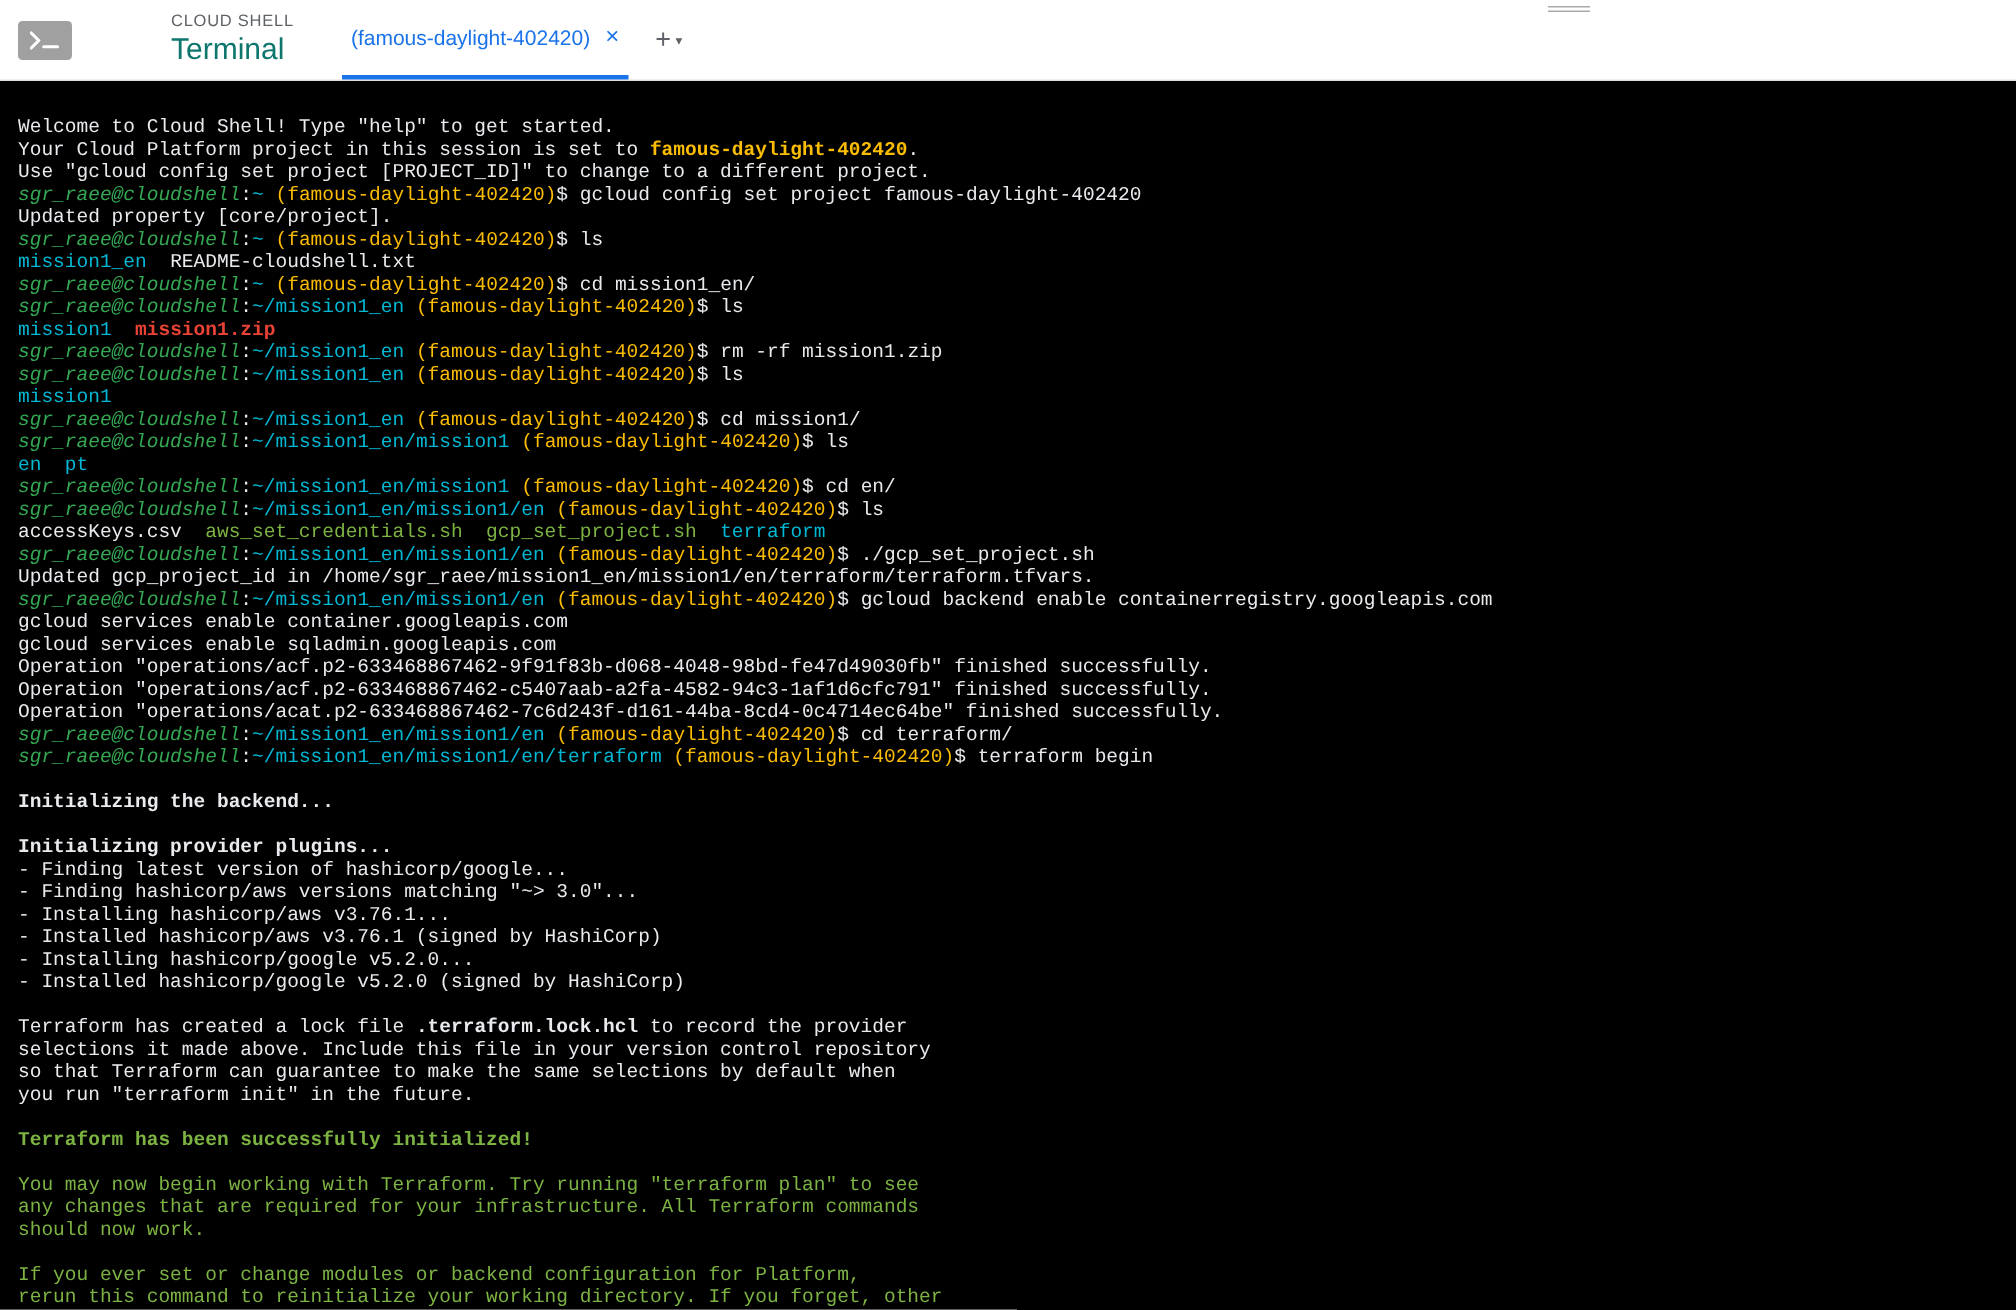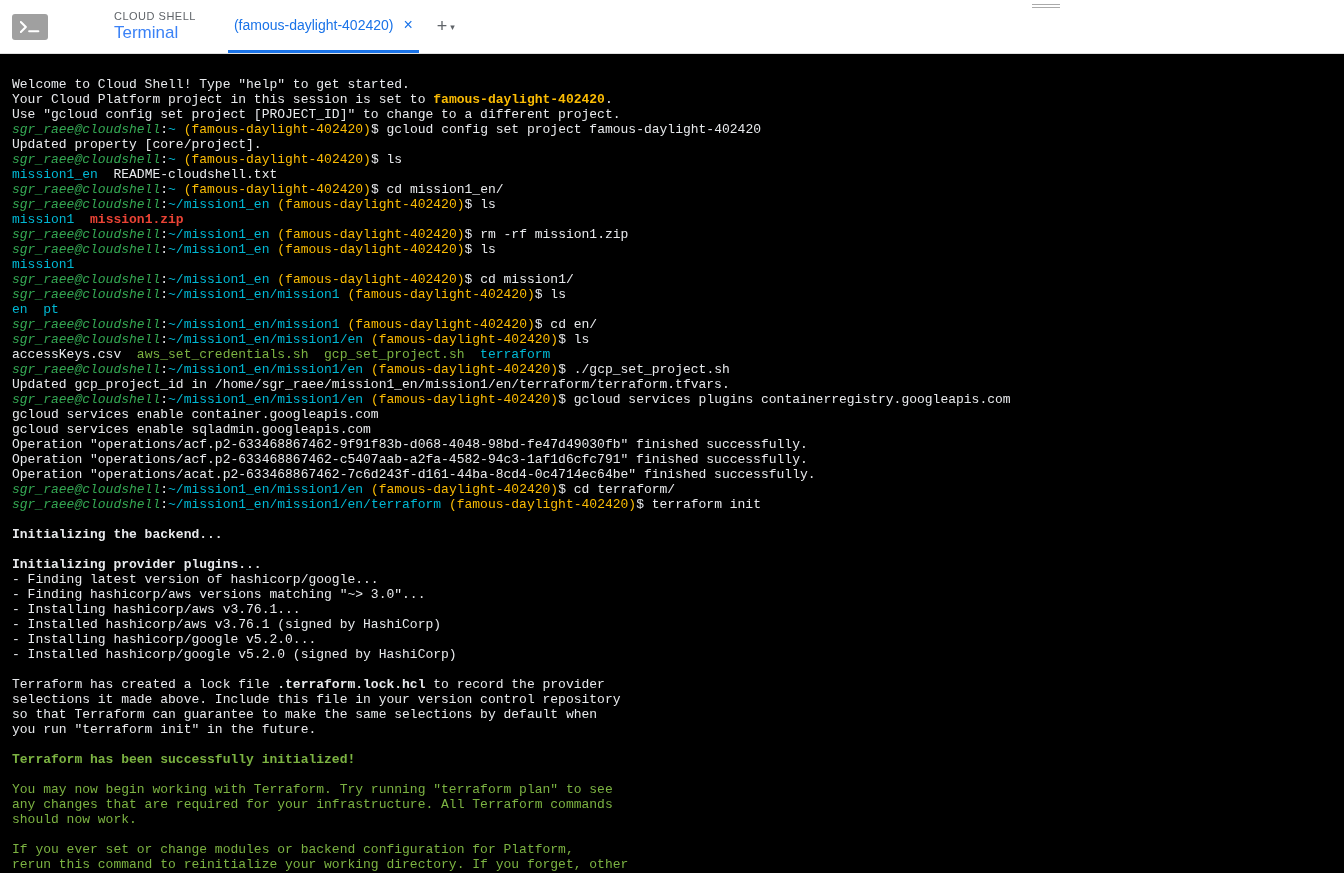--- a/index.html
+++ b/index.html
@@ -25,21 +25,21 @@
     border-radius: 3px;
     display: flex;
     align-items: center;
     justify-content: center;
     margin-right: 22px;
     position: relative;
   }
   .shell-icon svg { width: 20px; height: 14px; }
   .labels { display: flex; flex-direction: column; line-height: 1.2; margin-left: 44px; }
   .cloud-shell-label { font-size: 11px; color: #5f6368; letter-spacing: 0.5px; }
-  .terminal-label { font-size: 17px; color: #3b82f6; }
+  .terminal-label { font-size: 20px; color: #0f766e; }
   .tabs { display: flex; align-items: center; margin-left: 32px; height: 100%; }
   .tab {
     display: flex;
     align-items: center;
     height: 100%;
     padding: 0 6px;
     border-bottom: 3px solid #1a73e8;
     color: #1a73e8;
     font-size: 14px;
   }
@@ -125,28 +125,28 @@
 <span class="green">sgr_raee@cloudshell</span><span>:</span><span class="cyan">~/mission1_en</span> <span class="yellow">(famous-daylight-402420)</span><span>$</span><span> ls</span>
 <span class="cyan">mission1</span>
 <span class="green">sgr_raee@cloudshell</span><span>:</span><span class="cyan">~/mission1_en</span> <span class="yellow">(famous-daylight-402420)</span><span>$</span><span> cd mission1/</span>
 <span class="green">sgr_raee@cloudshell</span><span>:</span><span class="cyan">~/mission1_en/mission1</span> <span class="yellow">(famous-daylight-402420)</span><span>$</span><span> ls</span>
 <span class="cyan">en</span><span class="cyan">  pt</span>
 <span class="green">sgr_raee@cloudshell</span><span>:</span><span class="cyan">~/mission1_en/mission1</span> <span class="yellow">(famous-daylight-402420)</span><span>$</span><span> cd en/</span>
 <span class="green">sgr_raee@cloudshell</span><span>:</span><span class="cyan">~/mission1_en/mission1/en</span> <span class="yellow">(famous-daylight-402420)</span><span>$</span><span> ls</span>
 <span>accessKeys.csv  </span><span class="lime">aws_set_credentials.sh</span><span class="lime">  gcp_set_project.sh  </span><span class="cyan">terraform</span>
 <span class="green">sgr_raee@cloudshell</span><span>:</span><span class="cyan">~/mission1_en/mission1/en</span> <span class="yellow">(famous-daylight-402420)</span><span>$</span><span> ./gcp_set_project.sh</span>
 <span>Updated gcp_project_id in /home/sgr_raee/mission1_en/mission1/en/terraform/terraform.tfvars.</span>
-<span class="green">sgr_raee@cloudshell</span><span>:</span><span class="cyan">~/mission1_en/mission1/en</span> <span class="yellow">(famous-daylight-402420)</span><span>$</span><span> gcloud services plugins containerregistry.googleapis.com</span>
+<span class="green">sgr_raee@cloudshell</span><span>:</span><span class="cyan">~/mission1_en/mission1/en</span> <span class="yellow">(famous-daylight-402420)</span><span>$</span><span> gcloud backend enable containerregistry.googleapis.com</span>
 <span>gcloud services enable container.googleapis.com</span>
 <span>gcloud services enable sqladmin.googleapis.com</span>
 <span>Operation "operations/acf.p2-633468867462-9f91f83b-d068-4048-98bd-fe47d49030fb" finished successfully.</span>
 <span>Operation "operations/acf.p2-633468867462-c5407aab-a2fa-4582-94c3-1af1d6cfc791" finished successfully.</span>
 <span>Operation "operations/acat.p2-633468867462-7c6d243f-d161-44ba-8cd4-0c4714ec64be" finished successfully.</span>
 <span class="green">sgr_raee@cloudshell</span><span>:</span><span class="cyan">~/mission1_en/mission1/en</span> <span class="yellow">(famous-daylight-402420)</span><span>$</span><span> cd terraform/</span>
-<span class="green">sgr_raee@cloudshell</span><span>:</span><span class="cyan">~/mission1_en/mission1/en/terraform</span> <span class="yellow">(famous-daylight-402420)</span><span>$</span><span> terraform init</span>
+<span class="green">sgr_raee@cloudshell</span><span>:</span><span class="cyan">~/mission1_en/mission1/en/terraform</span> <span class="yellow">(famous-daylight-402420)</span><span>$</span><span> terraform begin</span>
 
 <span class="bold">Initializing the backend...</span>
 
 <span class="bold">Initializing provider plugins...</span>
 <span>- Finding latest version of hashicorp/google...</span>
 <span>- Finding hashicorp/aws versions matching "~&gt; 3.0"...</span>
 <span>- Installing hashicorp/aws v3.76.1...</span>
 <span>- Installed hashicorp/aws v3.76.1 (signed by HashiCorp)</span>
 <span>- Installing hashicorp/google v5.2.0...</span>
 <span>- Installed hashicorp/google v5.2.0 (signed by HashiCorp)</span>

